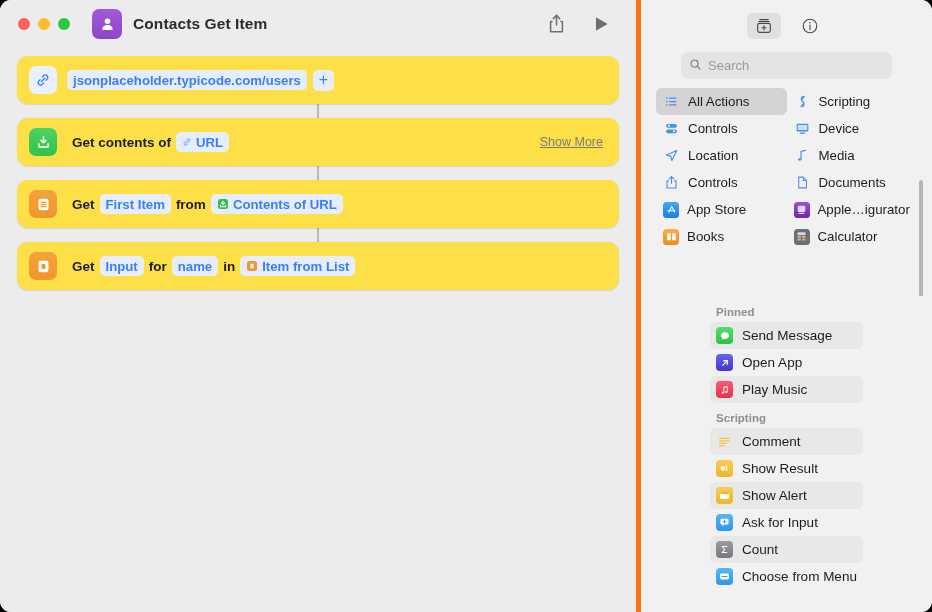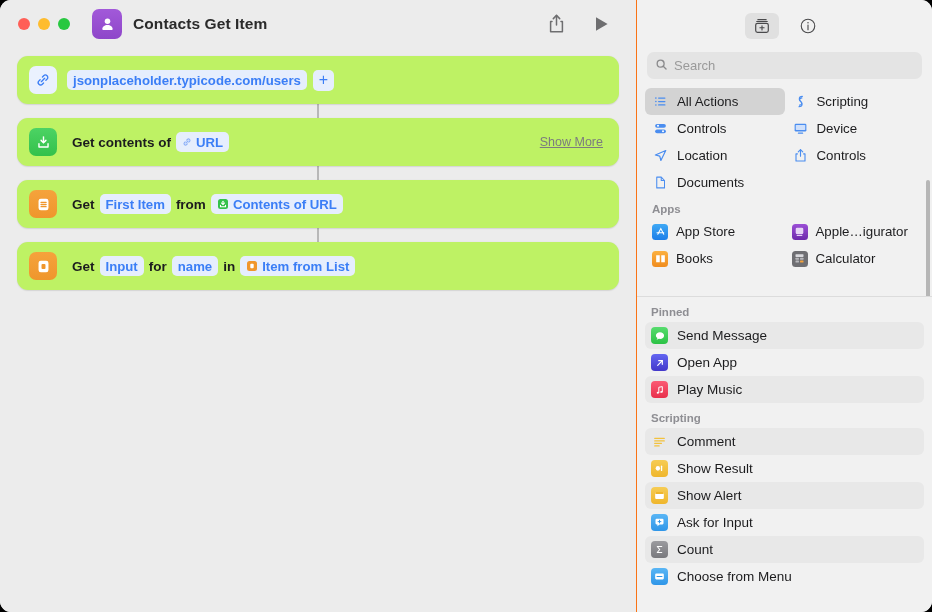--- a/index.html
+++ b/index.html
@@ -61,21 +61,21 @@
   }
   .tb-icon { width: 20px; height: 22px; display:flex; align-items:center; justify-content:center; cursor: default; }
   .tb-icon svg { display:block; }
 
   
   .workflow {
     padding: 0 17px;
     position: relative;
   }
   .card {
-    background: #bef264;
+    background: #fde047;
     border-radius: 11px;
     min-height: 48px;
     display: flex;
     align-items: center;
     padding: 0 12px;
     position: relative;
     box-shadow: 0 0.5px 1.2px rgba(0,0,0,.10);
   }
   .card + .connector { }
   .connector {
@@ -146,24 +146,25 @@
     white-space: nowrap;
     text-decoration: underline;
   }
 
   
   .sidebar {
     width: 296px;
     flex: 0 0 296px;
     background: #f1f1f1;
     height: 612px;
-    border-left: 1px solid #f97316;
+    border-left: 5px solid #f97316;
     display: flex;
     flex-direction: column;
     position: relative;
+    align-items: center;
   }
   .sb-toolbar {
     height: 52px;
     display: flex;
     align-items: center;
     justify-content: center;
     gap: 12px;
   }
   .sb-tool {
     width: 34px; height: 26px;
@@ -505,20 +506,29 @@
 
         <div class="cat-item">
           <span class="cat-ico">
             <svg width="15" height="15" viewBox="0 0 24 24" fill="none" stroke="#4a8df0" stroke-width="1.9" stroke-linejoin="round">
               <path d="M20.4 4 3.8 11.2l7 1.8 1.8 7z"></path>
             </svg>
           </span>
           <span>Location</span>
         </div>
 
+        <div class="cat-item">
+          <span class="cat-ico">
+            <svg width="15" height="15" viewBox="0 0 24 24" fill="none" stroke="#4a8df0" stroke-width="1.9" stroke-linecap="round">
+              <path d="M9.6 18V5.4l7.4-1.6"></path>
+              <ellipse cx="7.4" cy="18.2" rx="2.4" ry="2" fill="#4a8df0" stroke="none"></ellipse>
+            </svg>
+          </span>
+          <span>Media</span>
+        </div>
 
         <div class="cat-item">
           <span class="cat-ico">
             <svg width="15" height="15" viewBox="0 0 24 24" fill="none" stroke="#4a8df0" stroke-width="1.8" stroke-linecap="round" stroke-linejoin="round">
               <path d="M12 3v10"></path>
                 <path d="M8.4 6.2 12 2.6l3.6 3.6"></path>
               <path d="M7 9.4H4.8v11.4h14.4V9.4H17"></path>
             </svg>
           </span>
           <span>Controls</span>
@@ -528,21 +538,20 @@
           <span class="cat-ico">
             <svg width="15" height="15" viewBox="0 0 24 24" fill="none" stroke="#4a8df0" stroke-width="1.7" stroke-linejoin="round">
               <path d="M6 3.4h7.2L18.4 8.8v11.8H6z"></path>
                 <path d="M13.2 3.4v5.4h5.2"></path>
             </svg>
           </span>
           <span>Documents</span>
         </div>
 
 
-        <div class="sec-label">Apps</div>
 
         <div class="cat-item">
           <span class="app-ico" style="background:linear-gradient(180deg,#3fa9f5,#1c7ee8)">
             <svg width="13" height="13" viewBox="0 0 24 24" fill="none" stroke="#fff" stroke-width="1.9" stroke-linecap="round">
               <path d="M7 17.2 12.6 6.6 18 17.2"></path>
                 <path d="M5.4 14.4h12.6"></path>
             </svg>
           </span>
           <span>App Store</span>
         </div>

